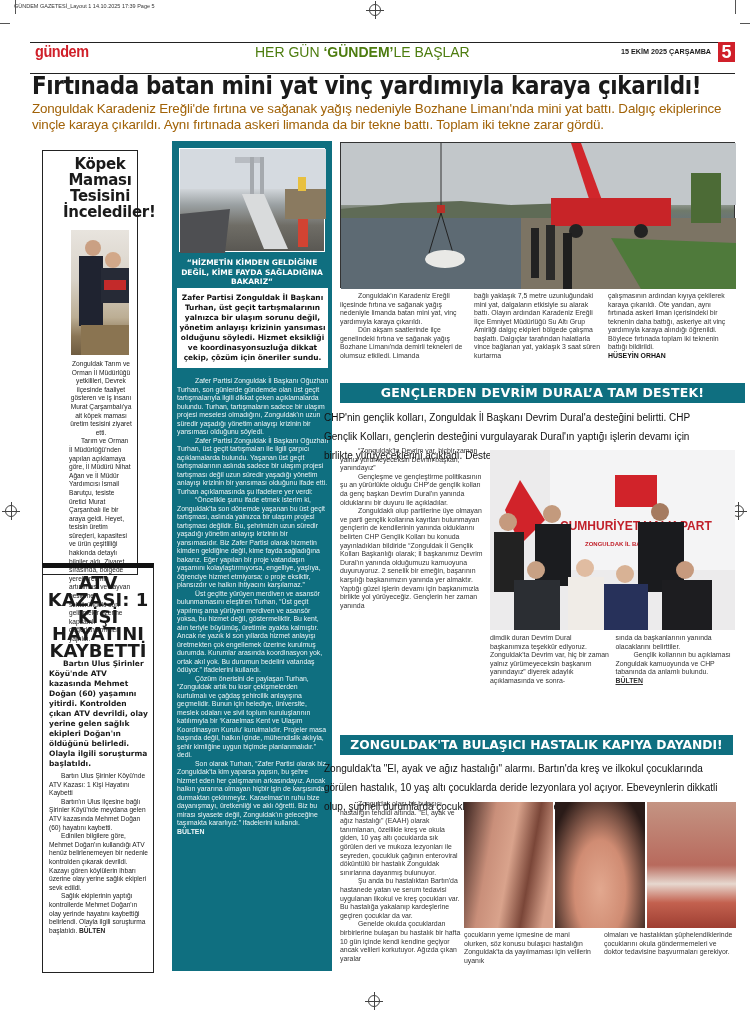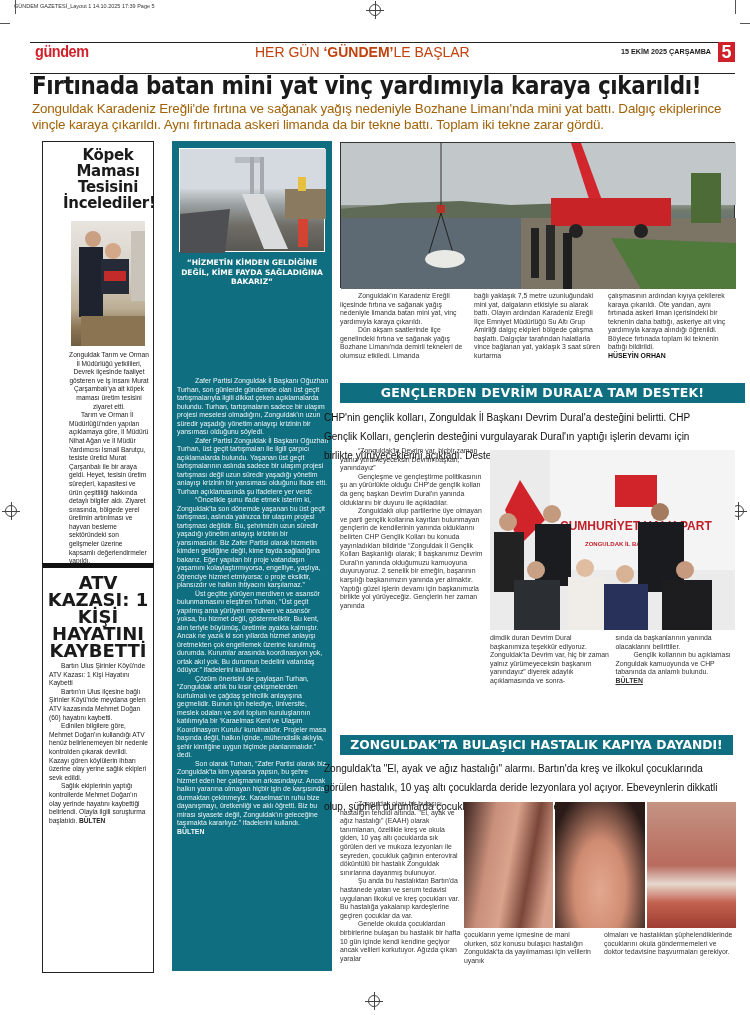--- a/index.html
+++ b/index.html
@@ -11,32 +11,32 @@
   .reg::before, .reg::after { content: ""; position: absolute; background: #444; }
   .reg::before { left: -4px; right: -4px; top: 5px; height: 1px; }
   .reg::after { top: -4px; bottom: -4px; left: 5px; width: 1px; }
   .crop { position: absolute; background: #555; }
 
   
   .masthead { position: absolute; left: 30px; top: 42px; width: 705px; height: 32px;
     border-top: 1.5px solid #222; border-bottom: 1.5px solid #222; }
   .logo { position: absolute; left: 5px; top: 0px; font-family: "Liberation Sans", sans-serif;
     font-weight: 700; font-size: 17px; color: #d0202a; letter-spacing: -0.5px; transform: scaleX(0.85); transform-origin: left; line-height: 18px; }
-  .motto { position: absolute; left: 225px; top: 1px; font-size: 14px; line-height: 17px; color: #c2410c; }
+  .motto { position: absolute; left: 225px; top: 1px; font-size: 14px; line-height: 17px; color: #4d7c0f; }
   .motto b { font-weight: 700; }
   .dateline { position: absolute; right: 24px; top: 3px; font-size: 8px; font-weight: 700; line-height: 12px; transform: scaleX(0.9); transform-origin: right; }
   .pageno { position: absolute; right: 0; top: -1px; width: 17px; height: 20px; background: #d0202a; color: #fff;
     font-weight: 700; font-size: 18px; text-align: center; line-height: 20px; }
 
   .headline { position: absolute; left: 32px; top: 72px; width: 705px; font-size: 25px; font-weight: 900;
     letter-spacing: -0.4px; line-height: 28px; font-family: "DejaVu Sans", sans-serif; transform: scaleX(0.86); transform-origin: left; white-space: nowrap; }
   .deck { position: absolute; left: 32px; top: 101px; width: 705px; font-size: 13.4px; line-height: 16px; color: #a16207; letter-spacing: -0.15px; }
 
   
-  .leftcol { position: absolute; left: 42px; top: 141px; width: 112px; border: 1.5px solid #222; padding-left: 20px; }
+  .leftcol { position: absolute; left: 42px; top: 150px; width: 96px; border: 1.5px solid #222; padding-left: 20px; }
   .leftbox1 { height: 423px; position: relative; }
   .leftbox2 { position: absolute; left: 42px; top: 563px; width: 112px; height: 410px; border: 1.5px solid #222; border-top: 5px solid #111; }
   .kopek-title { text-align: center; font-family: "DejaVu Sans", sans-serif; font-weight: 900; font-size: 15px; line-height: 16px; padding-top: 5px; letter-spacing: -0.3px; }
   .photo { position: relative; overflow: hidden; }
   .kopek-photo { margin: 10px 8px 0 8px; height: 125px;
     background: linear-gradient(180deg, #e8e4de 0%, #d8d2c8 40%, #bcae94 70%, #8b7656 85%, #6f5c40 100%); }
   .small-text { font-size: 6.6px; line-height: 8.6px; color: #222; padding: 5px 4px 0 6px; }
   .small-text p { text-indent: 12px; }
   .small-text p.first { text-align: center; text-indent: 0; }
   .atv-title { text-align: center; font-family: "DejaVu Sans", sans-serif; font-weight: 900; font-size: 18px; line-height: 17px; padding-top: 6px; }
@@ -125,20 +125,21 @@
     </div>
     <div class="small-text">
       <p class="first">Zonguldak Tarım ve Orman İl Müdürlüğü yetkilileri, Devrek ilçesinde faaliyet gösteren ve iş insanı Murat Çarşambalı'ya ait köpek maması üretim tesisini ziyaret etti.</p>
       <p>Tarım ve Orman İl Müdürlüğü'nden yapılan açıklamaya göre, İl Müdürü Nihat Ağan ve İl Müdür Yardımcısı İsmail Barutçu, tesiste üretici Murat Çarşanbalı ile bir araya geldi. Heyet, tesisin üretim süreçleri, kapasitesi ve ürün çeşitliliği hakkında detaylı bilgiler aldı. Ziyaret sırasında, bölgede yerel üretimin artırılması ve hayvan besleme sektöründeki son gelişmeler üzerine kapsamlı değerlendirmeler yapıldı.</p>
     </div>
   </div>
 </section>
 
 <section class="leftbox2">
   <h2 class="atv-title">ATV KAZASI: 1 KİŞİ HAYATINI KAYBETTİ</h2>
+  <p class="atv-lead">Bartın Ulus Şirinler Köyü'nde ATV kazasında Mehmet Doğan (60) yaşamını yitirdi. Kontrolden çıkan ATV devrildi, olay yerine gelen sağlık ekipleri Doğan'ın öldüğünü belirledi. Olayla ilgili soruşturma başlatıldı.</p>
   <div class="small-text" style="padding-top:3px;">
     <p>Bartın Ulus Şirinler Köyü'nde ATV Kazası: 1 Kişi Hayatını Kaybetti</p>
     <p>Bartın'ın Ulus ilçesine bağlı Şirinler Köyü'nde meydana gelen ATV kazasında Mehmet Doğan (60) hayatını kaybetti.</p>
     <p>Edinilen bilgilere göre, Mehmet Doğan'ın kullandığı ATV henüz belirlenemeyen bir nedenle kontrolden çıkarak devrildi. Kazayı gören köylülerin ihbarı üzerine olay yerine sağlık ekipleri sevk edildi.</p>
     <p><span>Sağlık ekiplerinin yaptığı kontrollerde Mehmet Doğan'ın olay yerinde hayatını kaybettiği belirlendi. Olayla ilgili soruşturma başlatıldı.</span> <span class="sig">BÜLTEN</span></p>
   </div>
 </section>
 
 <section class="tealcol">
   <div class="overpass-photo">
@@ -148,20 +149,21 @@
       <rect x="55" y="8" width="25" height="6" fill="#b8bcc2"></rect>
       <rect x="70" y="8" width="4" height="40" fill="#a5a9ae"></rect>
       <rect x="80" y="8" width="4" height="40" fill="#a5a9ae"></rect>
       <polygon points="62,45 84,45 108,100 84,100" fill="#d9dbdc"></polygon>
       <rect x="105" y="40" width="41" height="30" fill="#8a7a60"></rect>
       <rect x="118" y="28" width="8" height="14" fill="#e8c040"></rect>
       <rect x="118" y="70" width="10" height="28" fill="#d24332"></rect>
     </svg>
   </div>
   <div class="quote-title">“HİZMETİN KİMDEN GELDİĞİNE DEĞİL, KİME FAYDA SAĞLADIĞINA BAKARIZ“</div>
+  <div class="summary-box">Zafer Partisi Zonguldak İl Başkanı Turhan, üst geçit tartışmalarının yalnızca bir ulaşım sorunu değil, yönetim anlayışı krizinin yansıması olduğunu söyledi. Hizmet eksikliği ve koordinasyonsuzluğa dikkat çekip, çözüm için öneriler sundu.</div>
   <div class="teal-body">
     <p>Zafer Partisi Zonguldak İl Başkanı Oğuzhan Turhan, son günlerde gündemde olan üst geçit tartışmalarıyla ilgili dikkat çeken açıklamalarda bulundu. Turhan, tartışmaların sadece bir ulaşım projesi meselesi olmadığını, Zonguldak'ın uzun süredir yaşadığı yönetim anlayışı krizinin bir yansıması olduğunu söyledi.</p>
     <p>Zafer Partisi Zonguldak İl Başkanı Oğuzhan Turhan, üst geçit tartışmaları ile ilgili çarpıcı açıklamalarda bulundu. Yaşanan üst geçit tartışmalarının aslında sadece bir ulaşım projesi tartışması değil uzun süredir yaşadığı yönetim anlayışı krizinin bir yansıması olduğunu ifade etti. Turhan açıklamasında şu ifadelere yer verdi:</p>
     <p>“Öncelikle şunu ifade etmek isterim ki, Zonguldak'ta son dönemde yaşanan bu üst geçit tartışması, aslında yalnızca bir ulaşım projesi tartışması değildir. Bu, şehrimizin uzun süredir yaşadığı yönetim anlayışı krizinin bir yansımasıdır. Biz Zafer Partisi olarak hizmetin kimden geldiğine değil, kime fayda sağladığına bakarız. Eğer yapılan bir proje vatandaşın yaşamını kolaylaştırmıyorsa, engelliye, yaşlıya, öğrenciye hizmet etmiyorsa; o proje eksiktir, plansızdır ve halkın ihtiyacını karşılamaz.”</p>
     <p>Üst geçitte yürüyen merdiven ve asansör bulunmamasını eleştiren Turhan, “Üst geçit yapılmış ama yürüyen merdiven ve asansör yoksa, bu hizmet değil, göstermeliktir. Bu kent, alın teriyle büyümüş, üretimle ayakta kalmıştır. Ancak ne yazık ki son yıllarda hizmet anlayışı üretmekten çok engellemek üzerine kurulmuş durumda. Kurumlar arasında koordinasyon yok, ortak akıl yok. Bu durumun bedelini vatandaş ödüyor.” ifadelerini kullandı.</p>
     <p>Çözüm önerisini de paylaşan Turhan, “Zonguldak artık bu kısır çekişmelerden kurtulmalı ve çağdaş şehircilik anlayışına geçmelidir. Bunun için belediye, üniversite, meslek odaları ve sivil toplum kuruluşlarının katılımıyla bir ‘Karaelmas Kent ve Ulaşım Koordinasyon Kurulu’ kurulmalıdır. Projeler masa başında değil, halkın içinde, mühendislik aklıyla, şehir kimliğine uygun biçimde planlanmalıdır.” dedi.</p>
     <p><span>Son olarak Turhan, “Zafer Partisi olarak biz, Zonguldak'ta kim yaparsa yapsın, bu şehre hizmet eden her çalışmanın arkasındayız. Ancak halkın yararına olmayan hiçbir işin de karşısında durmaktan çekinmeyiz. Karaelmas'ın ruhu bize dayanışmayı, üretkenliği ve aklı öğretti. Biz bu mirası siyasete değil, Zonguldak'ın geleceğine taşımakta kararlıyız.” ifadelerini kullandı.</span> <span class="sig">BÜLTEN</span></p>
   </div>
 </section>
 

